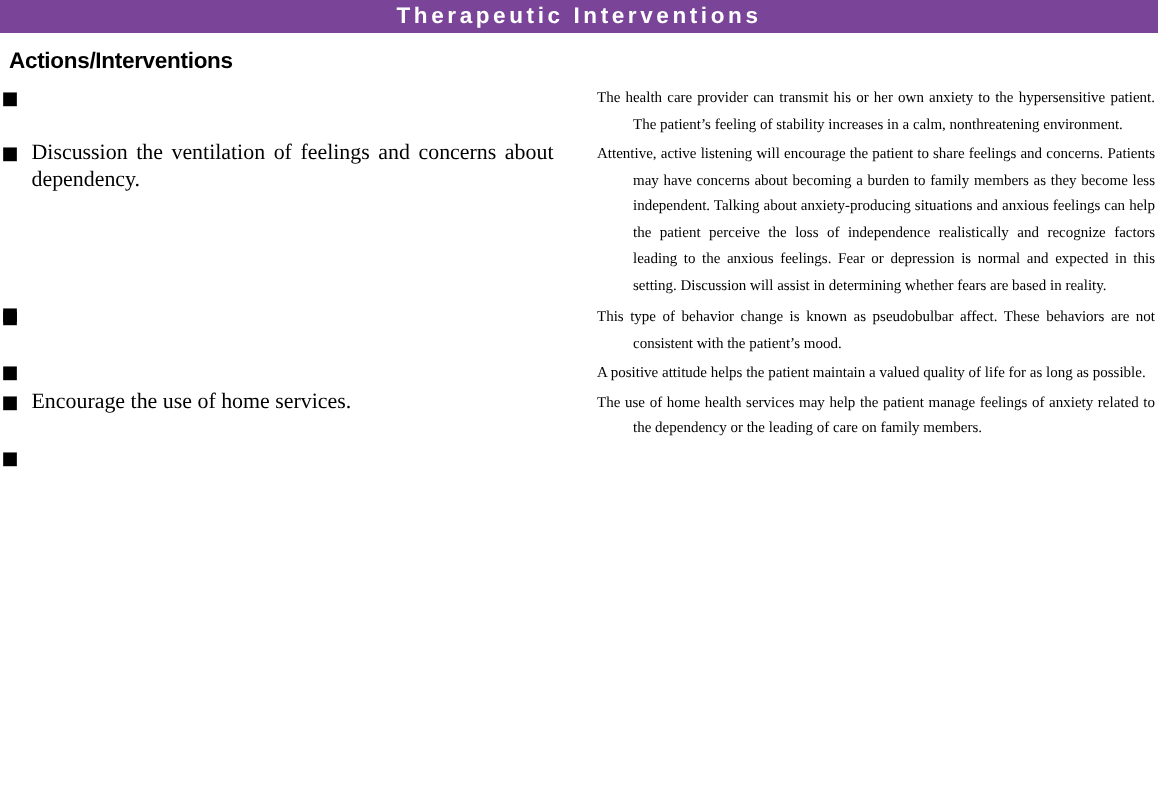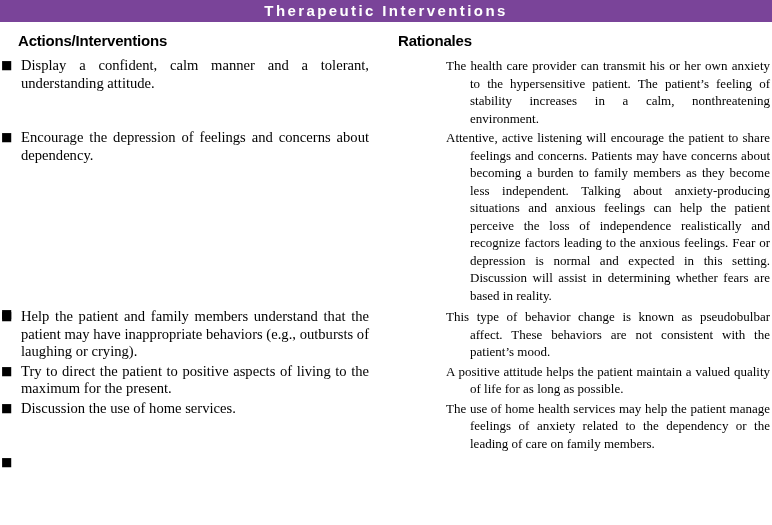--- a/index.html
+++ b/index.html
@@ -20,109 +20,104 @@
   }
 
   .colheads {
     display:grid; grid-template-columns:398px 1fr;
     padding:10px 0 8px 0;
   }
   .colhead {
     font-family:"Liberation Sans", sans-serif;
     font-weight:bold; font-size:15px; letter-spacing:-0.2px;
   }
-  .colhead.left { padding-left:18px; }
+  .colhead.left { padding-left:6px; }
 
   .rows { padding:0; }
   .row {
     display:grid; grid-template-columns:398px 1fr;
     margin-bottom:2px;
   }
   .action {
     position:relative;
     padding-left:21px; padding-right:29px;
     font-size:14.6px; line-height:17.5px;
     text-align:justify;
   }
   .bullet {
     position:absolute; left:1px; top:0;
     font-family:"DejaVu Sans", sans-serif;
     font-size:12px; line-height:17.5px; color:#000;
   }
   .rationale {
     padding-left:24px; text-indent:-24px; padding-right:2px;
-    font-size:13px; line-height:17.5px;
+    font-size:10px; line-height:17.5px;
     text-align:justify;
-    margin-left:48px;
   }
 </style>
 </head>
 <body>
 
 <div class="page">
   <header class="banner">
     <span class="banner-text">Therapeutic Interventions</span>
   </header>
 
   <div class="colheads">
     <div class="colhead left">Actions/Interventions</div>
-    <div class="colhead">Rationales</div>
   </div>
 
   <main class="rows">
   <div class="row">
     <div class="action">
       <span class="bullet">■</span>
-      <span>Display a confident, calm manner and a tolerant, understanding attitude.</span>
     </div>
     <div class="rationale">
       <span>The health care provider can transmit his or her own anxiety to the hypersensitive patient. The patient’s feeling of stability increases in a calm, nonthreatening environment.</span>
     </div>
   </div>
 
   <div class="row">
     <div class="action">
       <span class="bullet">■</span>
-      <span>Encourage the depression of feelings and concerns about dependency.</span>
+      <span>Discussion the ventilation of feelings and concerns about dependency.</span>
     </div>
     <div class="rationale">
       <span>Attentive, active listening will encourage the patient to share feelings and concerns. Patients may have concerns about becoming a burden to family members as they become less independent. Talking about anxiety-producing situations and anxious feelings can help the patient perceive the loss of independence realistically and recognize factors leading to the anxious feelings. Fear or depression is normal and expected in this setting. Discussion will assist in determining whether fears are based in reality.</span>
     </div>
   </div>
 
   <div class="row">
     <div class="action">
       <span class="bullet">■</span>
     </div>
   </div>
 
   <div class="row">
     <div class="action">
       <span class="bullet">■</span>
-      <span>Help the patient and family members understand that the patient may have inappropriate behaviors (e.g., outbursts of laughing or crying).</span>
     </div>
     <div class="rationale">
       <span>This type of behavior change is known as pseudobulbar affect. These behaviors are not consistent with the patient’s mood.</span>
     </div>
   </div>
 
   <div class="row">
     <div class="action">
       <span class="bullet">■</span>
-      <span>Try to direct the patient to positive aspects of living to the maximum for the present.</span>
     </div>
     <div class="rationale">
       <span>A positive attitude helps the patient maintain a valued quality of life for as long as possible.</span>
     </div>
   </div>
 
   <div class="row">
     <div class="action">
       <span class="bullet">■</span>
-      <span>Discussion the use of home services.</span>
+      <span>Encourage the use of home services.</span>
     </div>
     <div class="rationale">
       <span>The use of home health services may help the patient manage feelings of anxiety related to the dependency or the leading of care on family members.</span>
     </div>
   </div>
 
   <div class="row">
     <div class="action">
       <span class="bullet">■</span>
     </div>

